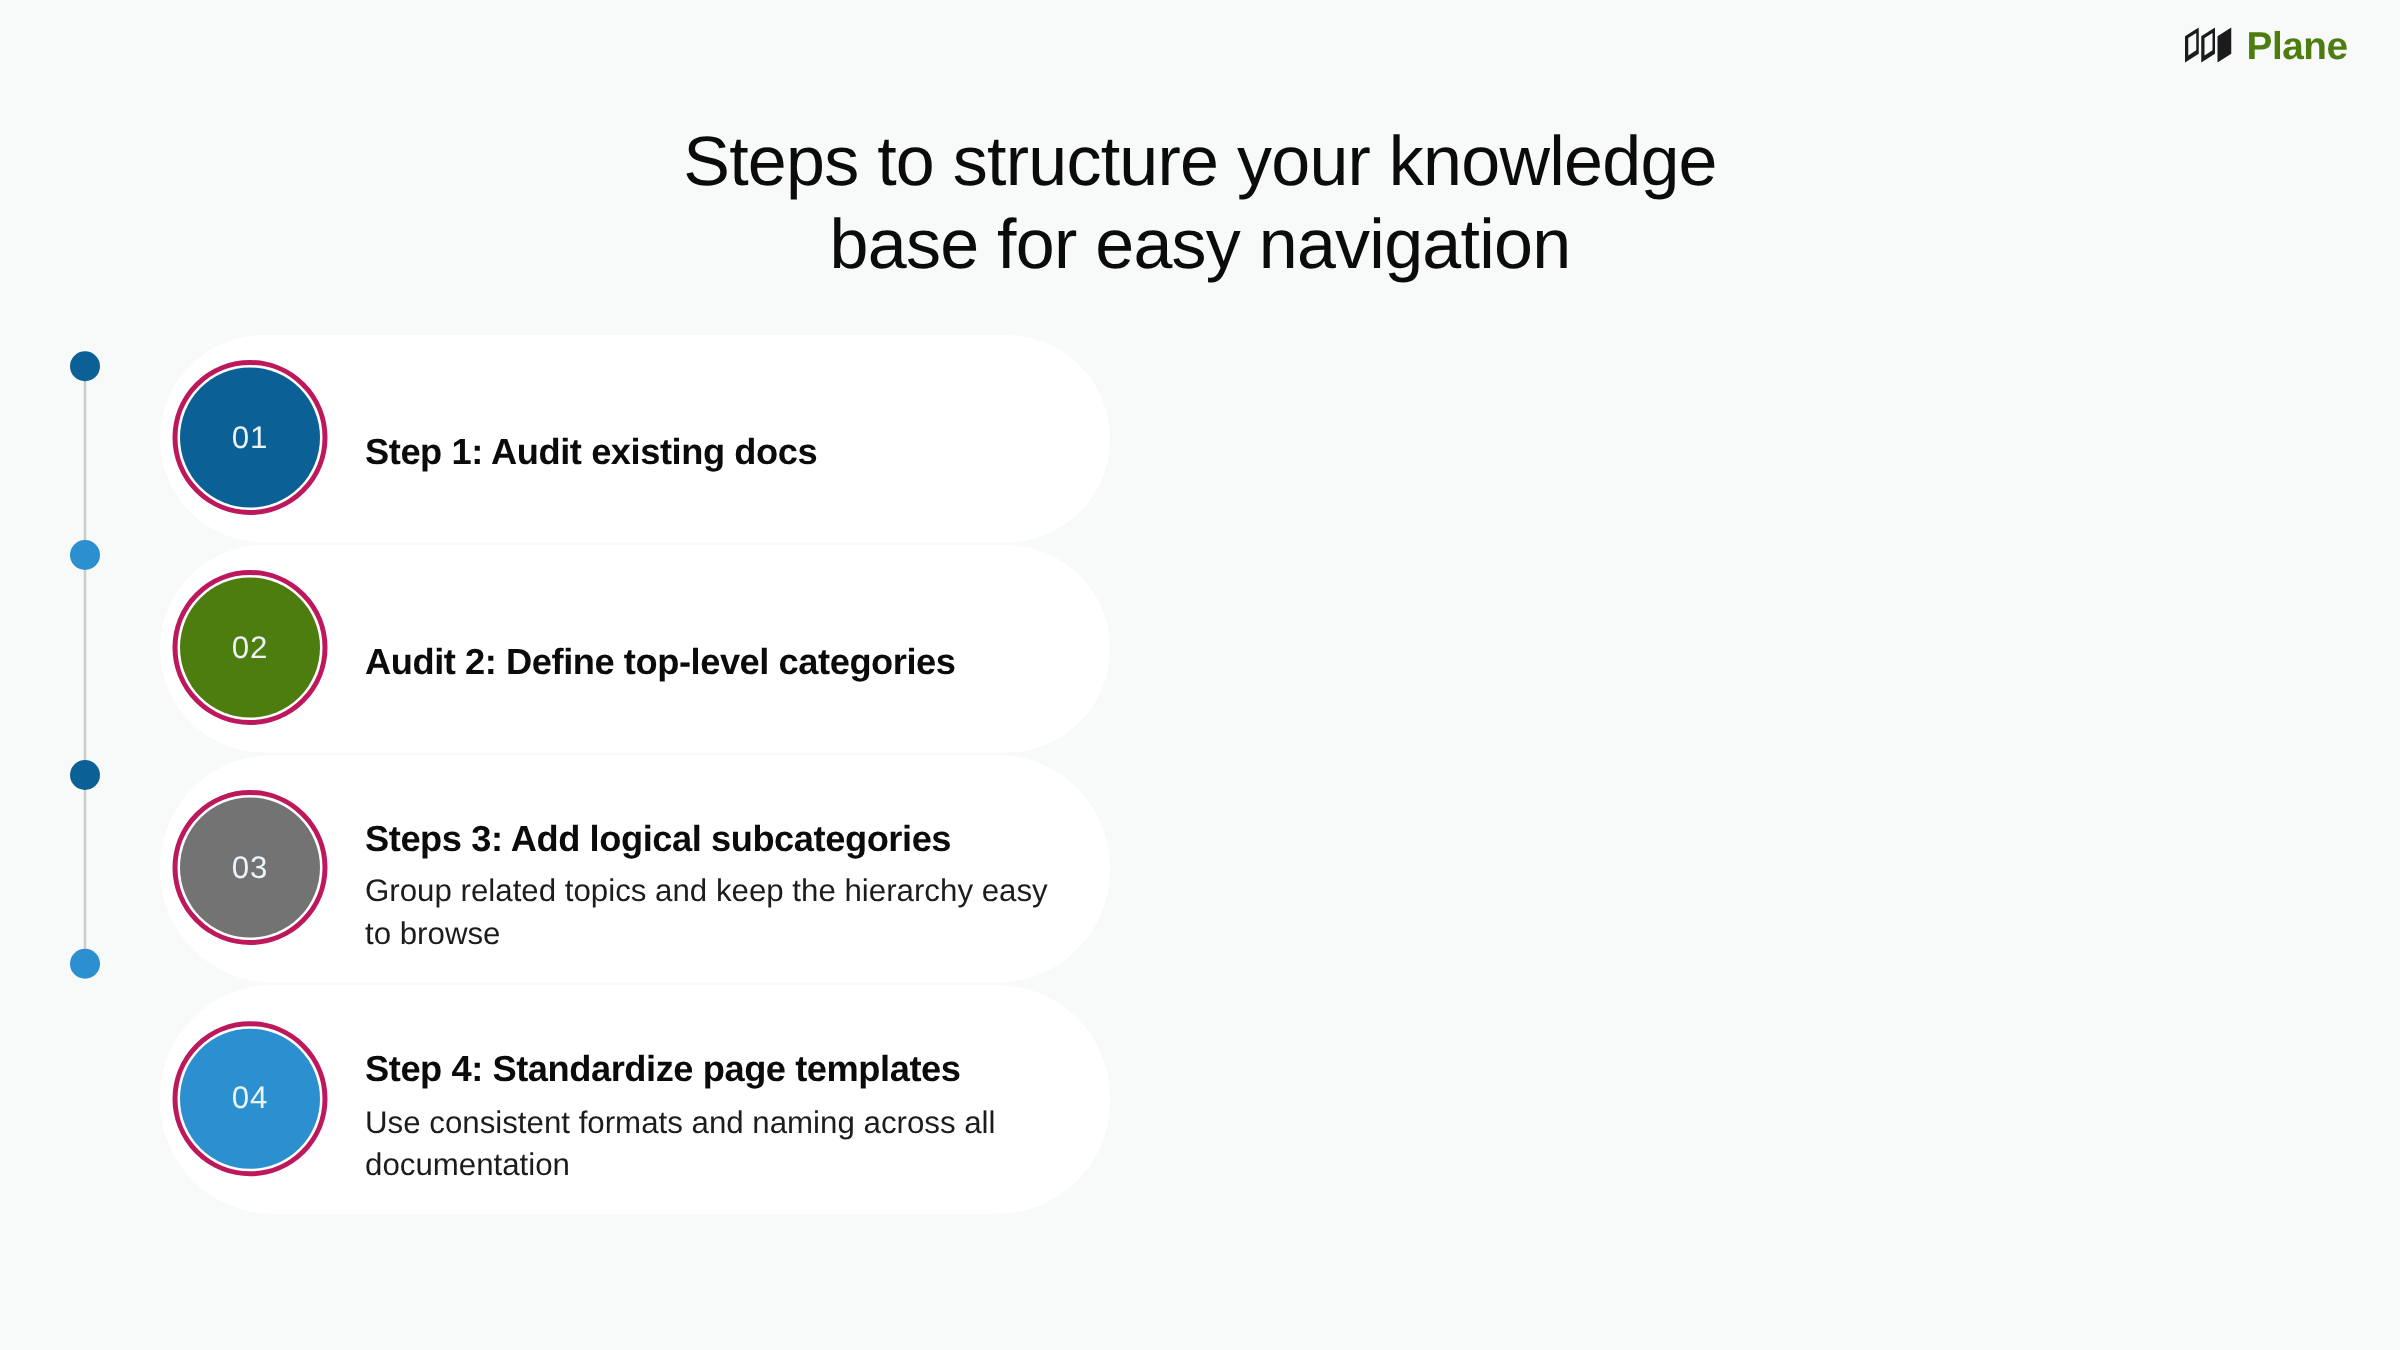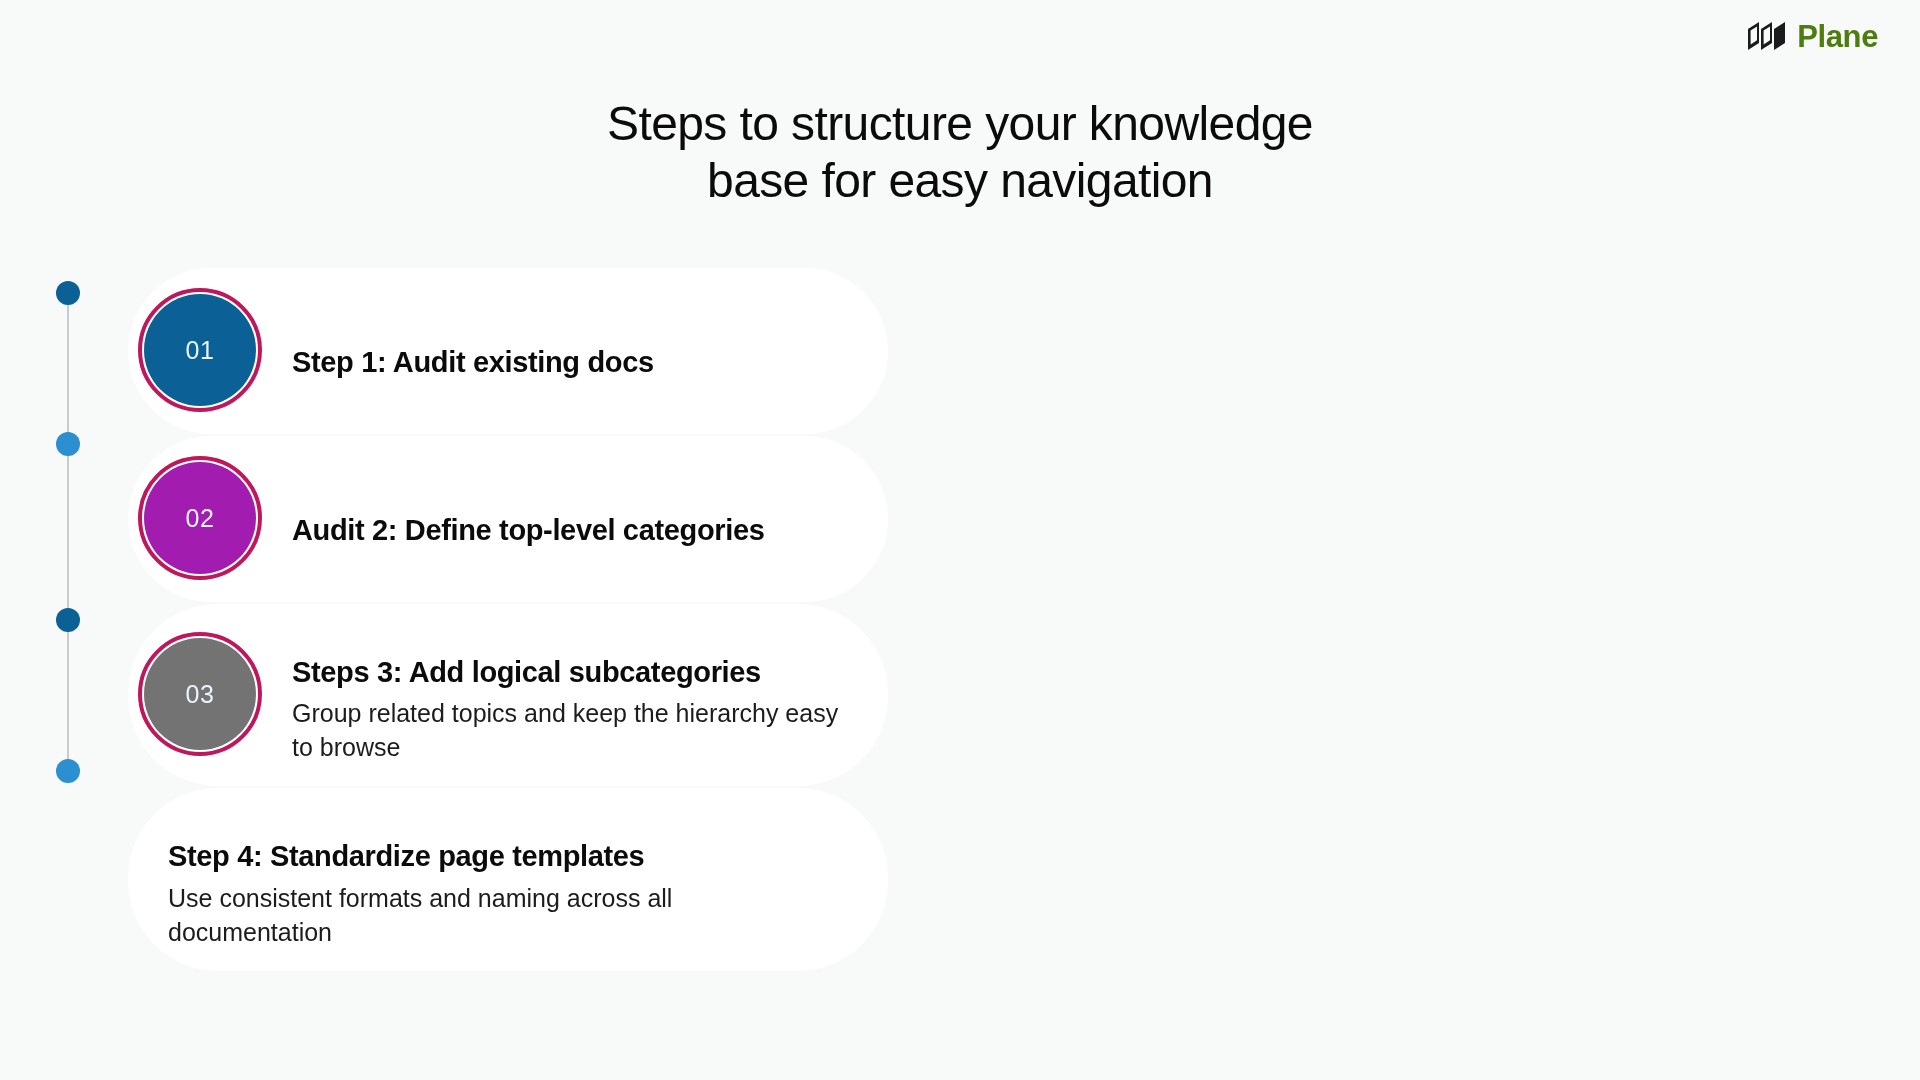--- a/index.html
+++ b/index.html
@@ -22,21 +22,21 @@
   .brand-name {
     font-size:31px; font-weight:600; letter-spacing:-0.4px; color:#4d7c0f;
     line-height:1;
   }
 
   
   .title {
     position:absolute;
     top:96px; left:0; right:0;
     text-align:center;
-    font-size:48px;
+    font-size:56px;
     font-weight:400;
     line-height:1.18;
     letter-spacing:-0.6px;
     color:#0b0b0c;
   }
   .title .line { display:block; }
 
   
   .columns {
     position:absolute;
@@ -155,21 +155,21 @@
         </div>
         <div class="step-text">
           <div class="step-title">Step 1: Audit existing docs</div>
         </div>
       </div>
     </div>
 
     <div class="step">
       <div class="card">
         <div class="badge-wrap">
-          <div class="badge" style="background:#a21caf;">02</div>
+          <div class="badge" style="background:#4d7c0f;">02</div>
         </div>
         <div class="step-text">
           <div class="step-title">Audit 2: Define top-level categories</div>
         </div>
       </div>
     </div>
 
     <div class="step">
       <div class="card">
         <div class="badge-wrap">
@@ -177,20 +177,23 @@
         </div>
         <div class="step-text">
           <div class="step-title">Steps 3: Add logical subcategories</div>
           <div class="step-desc">Group related topics and keep the hierarchy easy to browse</div>
         </div>
       </div>
     </div>
 
     <div class="step">
       <div class="card">
+        <div class="badge-wrap">
+          <div class="badge" style="background:#2B8FD0;">04</div>
+        </div>
         <div class="step-text">
           <div class="step-title">Step 4: Standardize page templates</div>
           <div class="step-desc">Use consistent formats and naming across all documentation</div>
         </div>
       </div>
     </div>
   </div>
 
   <div class="col col-right">
 

